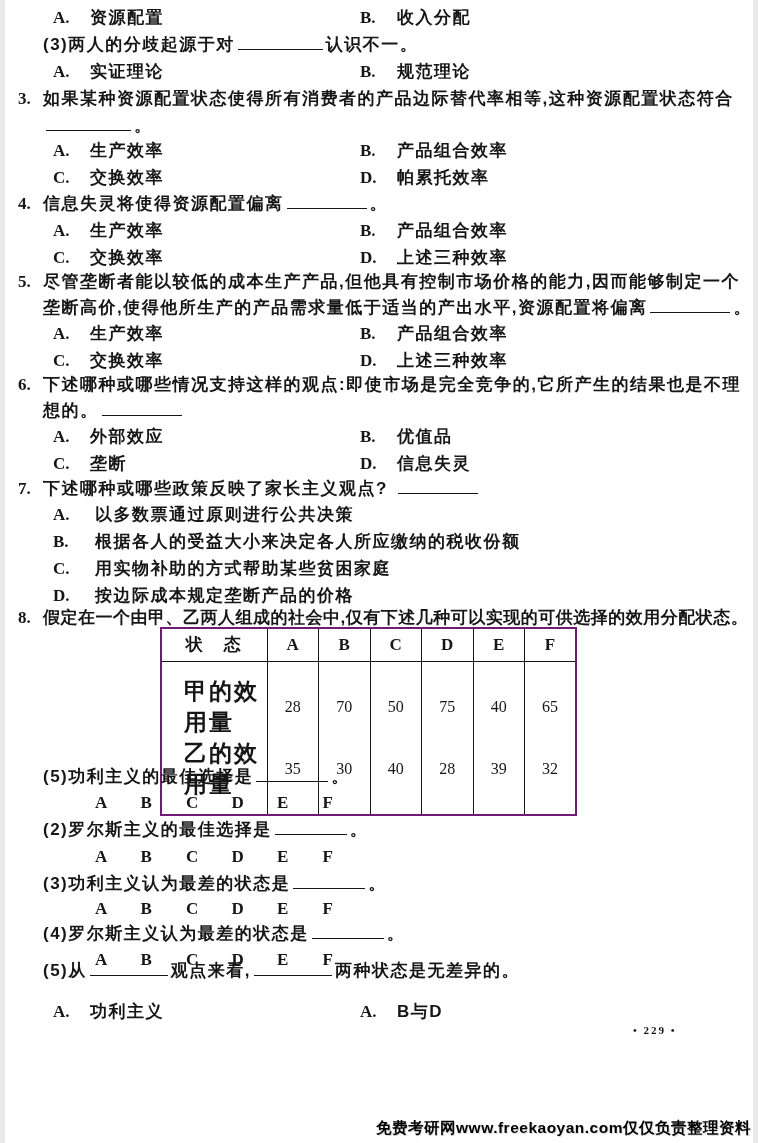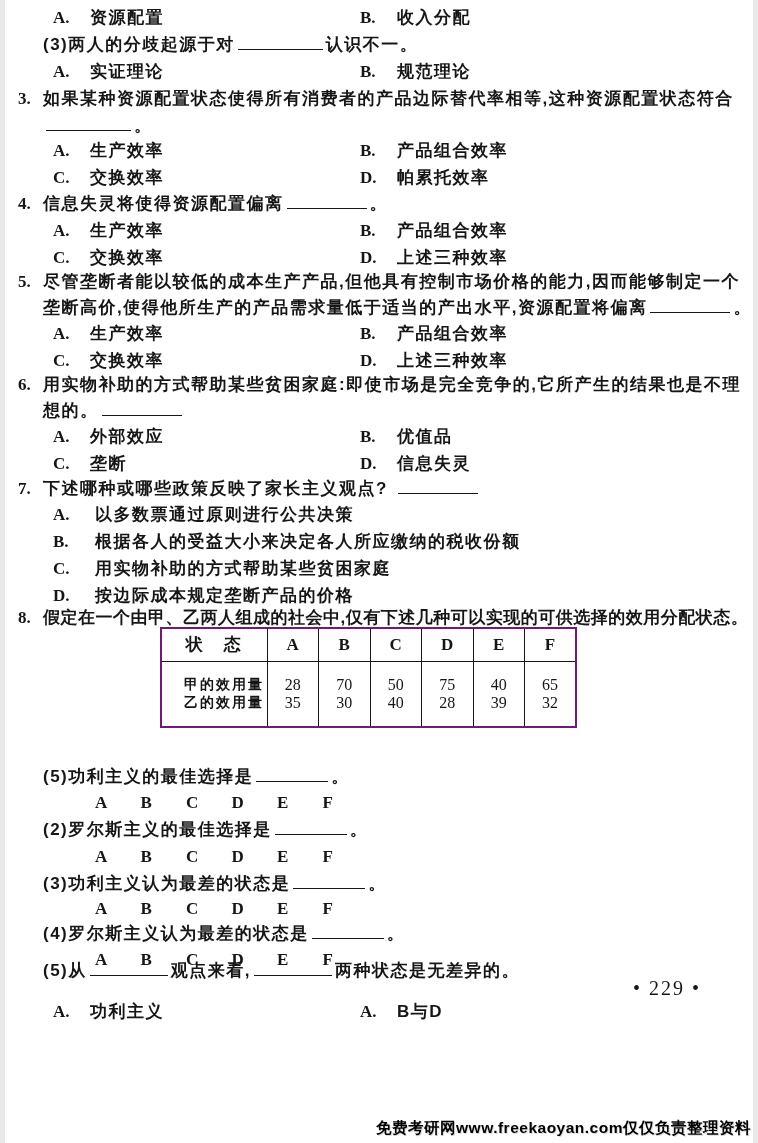--- a/index.html
+++ b/index.html
@@ -32,24 +32,24 @@
   .utable col.cx { width:51.5px; }
   .utable th { border:1.6px solid #161616; height:33px; text-align:center;
                font-family:"Liberation Serif", serif; font-weight:bold; }
   .utable th.statehdr { font-family:"Liberation Sans", sans-serif; letter-spacing:2px; }
   .utable td { border-left:1.6px solid #161616; border-right:1.6px solid #161616;
                border-top:none; border-bottom:none; text-align:center;
                font-family:"Liberation Serif", serif; font-size:16px; height:25px; }
   .utable tr.r1 td { padding-top:14px; }
   .utable tr.r2 td { padding-bottom:14px; }
   .utable td.rowlabel { text-align:left; padding-left:22px;
-               font-family:"Liberation Sans", sans-serif; font-weight:bold; letter-spacing:2px; font-size:14px; }
-
-  .pagenum { position:absolute; top:977px; left:628px; font-family:"Liberation Serif", serif;
-             font-weight:normal; font-size:20px; letter-spacing:2px; }
+               font-family:"Liberation Sans", sans-serif; font-weight:bold; letter-spacing:2px; font-size:23px; }
+
+  .pagenum { position:absolute; top:1024px; left:628px; font-family:"Liberation Serif", serif;
+             font-weight:bold; font-size:11px; letter-spacing:2px; }
   .watermark { position:absolute; top:1118px; right:2px; color:#000000; font-size:15.5px;
                font-weight:bold; letter-spacing:0.5px; text-shadow:1px 1px 0 #dcdcdc; }
 </style>
 </head>
 <body>
 
 <div id="page">
 
   <div class="ln" style="top:6px">
     <span class="optL"><span class="ltr">A.</span><span class="cjk">资源配置</span></span>
@@ -105,21 +105,21 @@
     <span class="optL"><span class="ltr">A.</span><span class="cjk">生产效率</span></span>
     <span class="optR"><span class="ltr">B.</span><span class="cjk">产品组合效率</span></span>
   </div>
   <div class="ln" style="top:349px">
     <span class="optL"><span class="ltr">C.</span><span class="cjk">交换效率</span></span>
     <span class="optR"><span class="ltr">D.</span><span class="cjk">上述三种效率</span></span>
   </div>
 
   <div class="ln" style="top:373px">
     <span class="qnum">6.</span>
-    <span class="qtext cjk">用实物补助的方式帮助某些贫困家庭:即使市场是完全竞争的,它所产生的结果也是不理</span>
+    <span class="qtext cjk">下述哪种或哪些情况支持这样的观点:即使市场是完全竞争的,它所产生的结果也是不理</span>
   </div>
   <div class="ln" style="top:399px">
     <span class="ind"><span class="cjk">想的。</span><span class="blank w80"></span></span>
   </div>
   <div class="ln" style="top:425px">
     <span class="optL"><span class="ltr">A.</span><span class="cjk">外部效应</span></span>
     <span class="optR"><span class="ltr">B.</span><span class="cjk">优值品</span></span>
   </div>
   <div class="ln" style="top:452px">
     <span class="optL"><span class="ltr">C.</span><span class="cjk">垄断</span></span>

